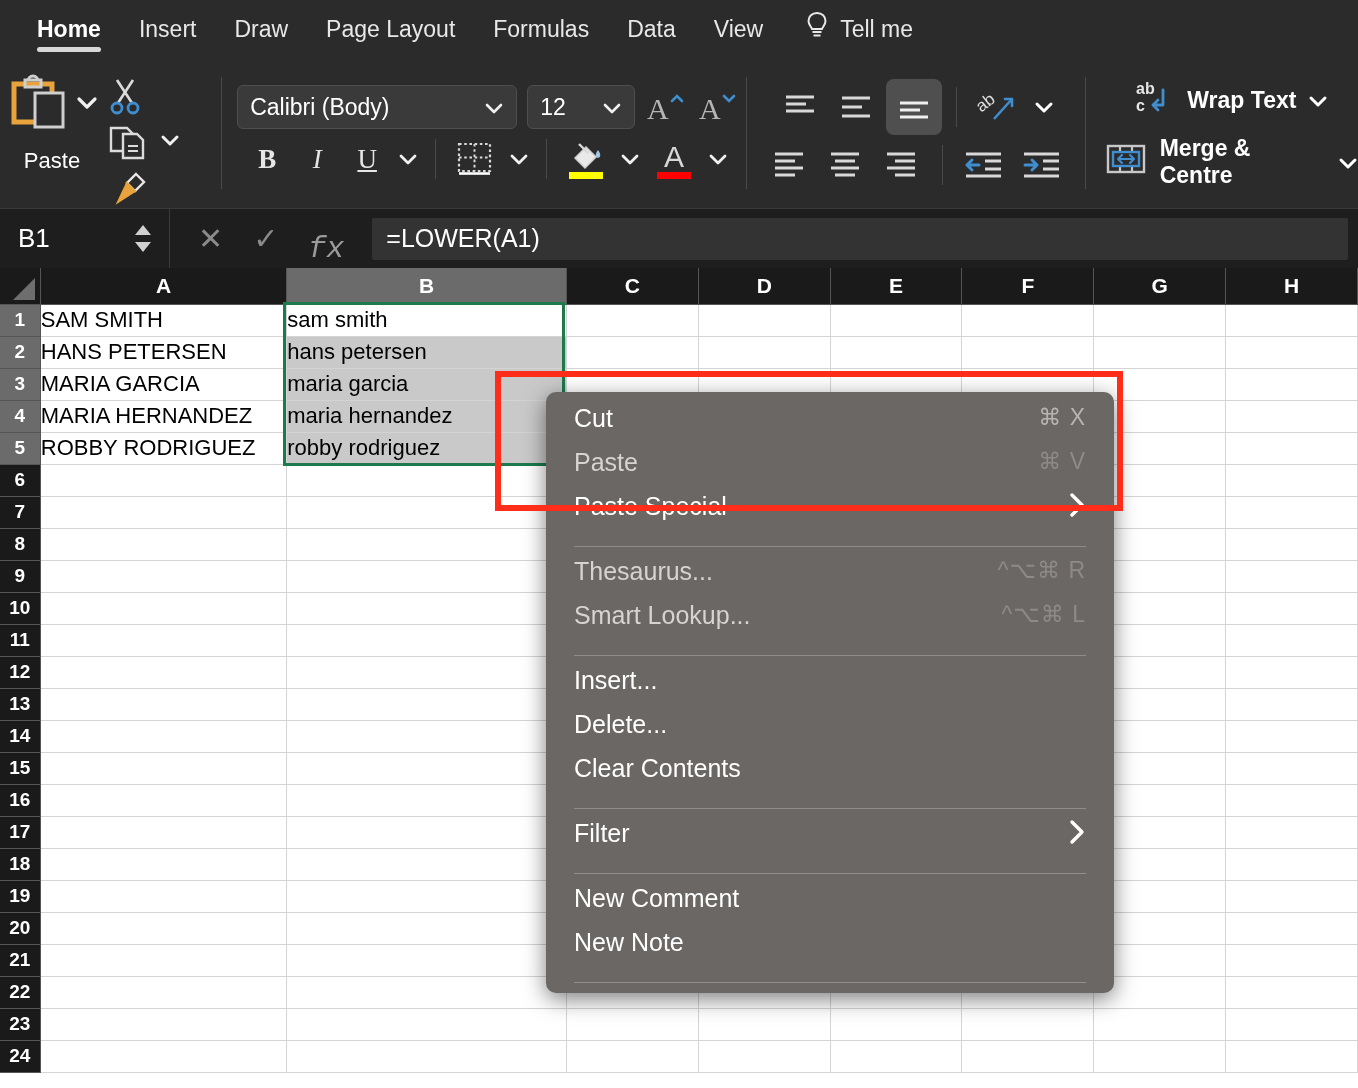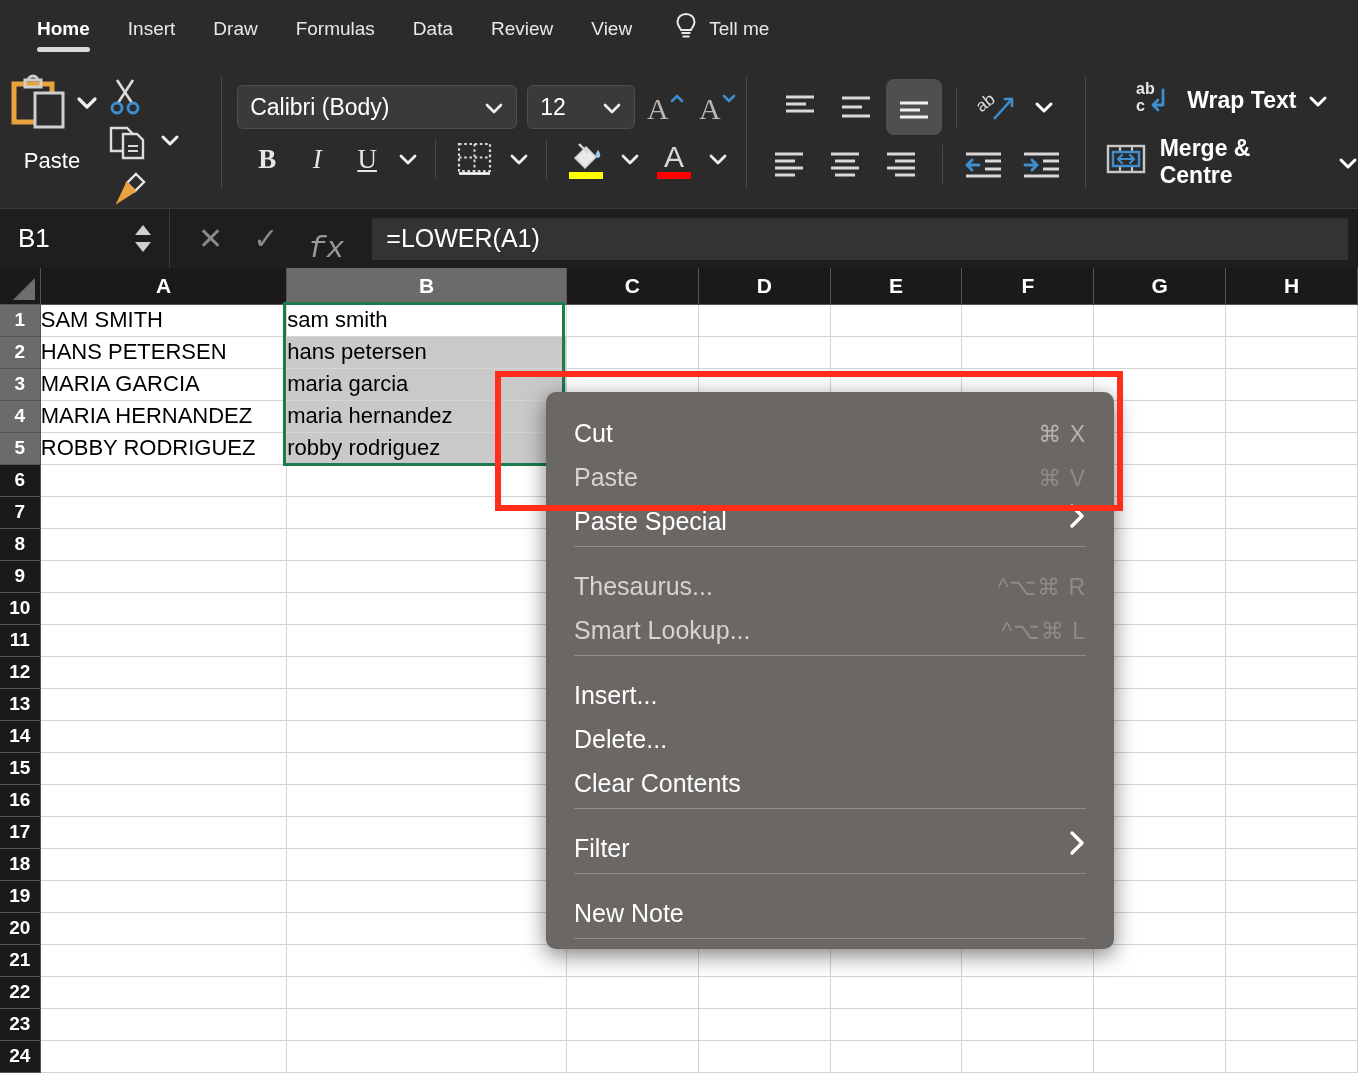--- a/index.html
+++ b/index.html
@@ -12,21 +12,21 @@
   #app { position: relative; width: 1358px; height: 1088px; }
 
   
   .ribbon-tabs {
     height: 58px; background: #2b2b2b;
     display: flex; align-items: center;
     padding-left: 18px; gap: 0px;
   }
   .tab {
     position: relative; color: #e8e8e8;
-    font-size: 19px; padding: 4px 19px; height: 58px;
+    font-size: 23px; padding: 4px 19px; height: 58px;
     display: flex; align-items: center; cursor: default;
     white-space: nowrap;
   }
   .tab.active { font-weight: bold; color: #ffffff; }
   .tab.active::after {
     content: ""; position: absolute; left: 19px; right: 19px;
     bottom: 6px; height: 5px; border-radius: 3px; background: #d8d8d8;
   }
   .tab-lamp { display: flex; align-items: center; gap: 10px; padding-left: 22px; }
 
@@ -150,21 +150,21 @@
   }
 
   
   .ctx-menu {
     position: absolute; left: 546px; top: 392px; width: 568px;
     background: #6b6764; border-radius: 10px; z-index: 30;
     box-shadow: 0 6px 22px rgba(0,0,0,0.5);
     padding: 12px 0 0 0; overflow: hidden;
   }
   .mi {
-    display: flex; align-items: flex-end; justify-content: space-between;
+    display: flex; align-items: flex-start; justify-content: space-between;
     height: 44px; margin: 0 16px; padding: 0 12px; border-radius: 7px;
     color: #ffffff; font-size: 25px; cursor: default; white-space: nowrap;
   }
   .mi.highlight { background: #57b187; }
   .mi.disabled { color: #d6d3d0; }
   .mi .sc { color: #b8b4b1; font-size: 23px; letter-spacing: 1px; }
   .mi.disabled .sc { color: #8e8a87; }
   .mi.highlight .sc { color: #ffffff; }
   .mi .chev { color: #ffffff; font-size: 26px; font-weight: bold; }
   .mi-sep { height: 1px; background: #908c89; margin: 10px 28px; }
@@ -180,27 +180,27 @@
         <div class="tab active">
           <span>Home</span>
         </div>
         <div class="tab">
           <span>Insert</span>
         </div>
         <div class="tab">
           <span>Draw</span>
         </div>
         <div class="tab">
+          <span>Page Layout</span>
+        </div>
+        <div class="tab">
           <span>Formulas</span>
         </div>
         <div class="tab">
           <span>Data</span>
-        </div>
-        <div class="tab">
-          <span>Review</span>
         </div>
         <div class="tab">
           <span>View</span>
         </div>
       </div>
     <div class="tab tab-lamp">
       <span>
         <svg width="26" height="30" viewBox="0 0 26 30">
           <path d="M13 2 C8 2 4.5 5.5 4.5 10 C4.5 13.5 7 15.5 8 18 L18 18 C19 15.5 21.5 13.5 21.5 10 C21.5 5.5 18 2 13 2 Z" fill="none" stroke="#e8e8e8" stroke-width="2"></path>
           <line x1="8.5" y1="21" x2="17.5" y2="21" stroke="#e8e8e8" stroke-width="2"></line>
@@ -819,18 +819,21 @@
       </div>
       <div class="mi-sep"></div>
       <div class="mi">
         <span>Filter</span>
         <span class="chev arrow-r"><svg width="18" height="26" viewBox="0 0 18 26">
             <path d="M4 3 L14 13 L4 23" fill="none" stroke="#ffffff" stroke-width="3.4" stroke-linecap="round" stroke-linejoin="round"></path>
           </svg></span>
       </div>
       <div class="mi-sep"></div>
       <div class="mi">
+        <span>New Comment</span>
+      </div>
+      <div class="mi">
         <span>New Note</span>
       </div>
       <div class="mi-sep"></div>
     </div>
 
 </div>
 
 </body></html>

